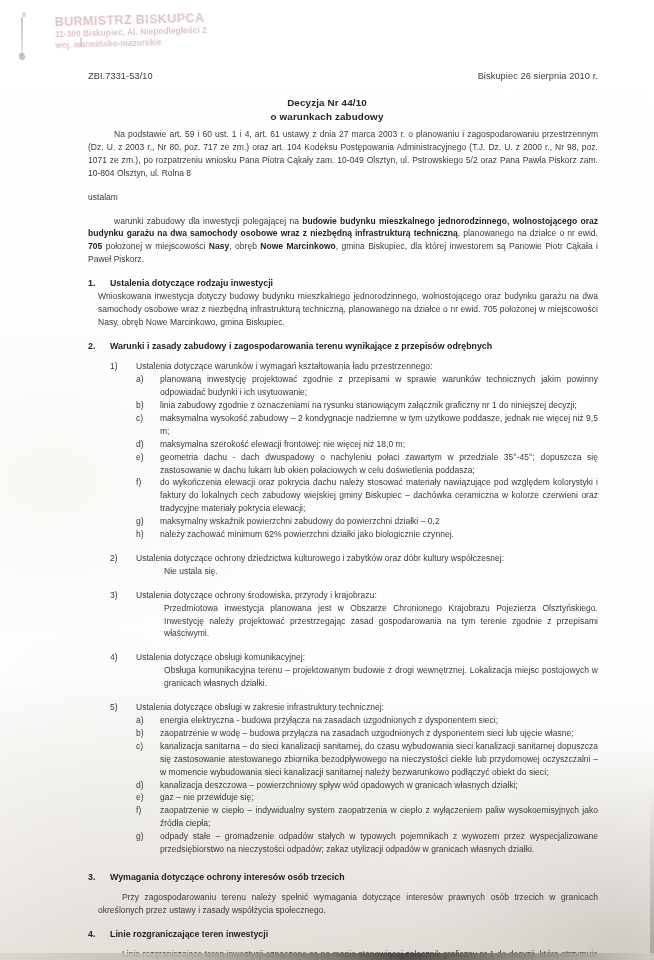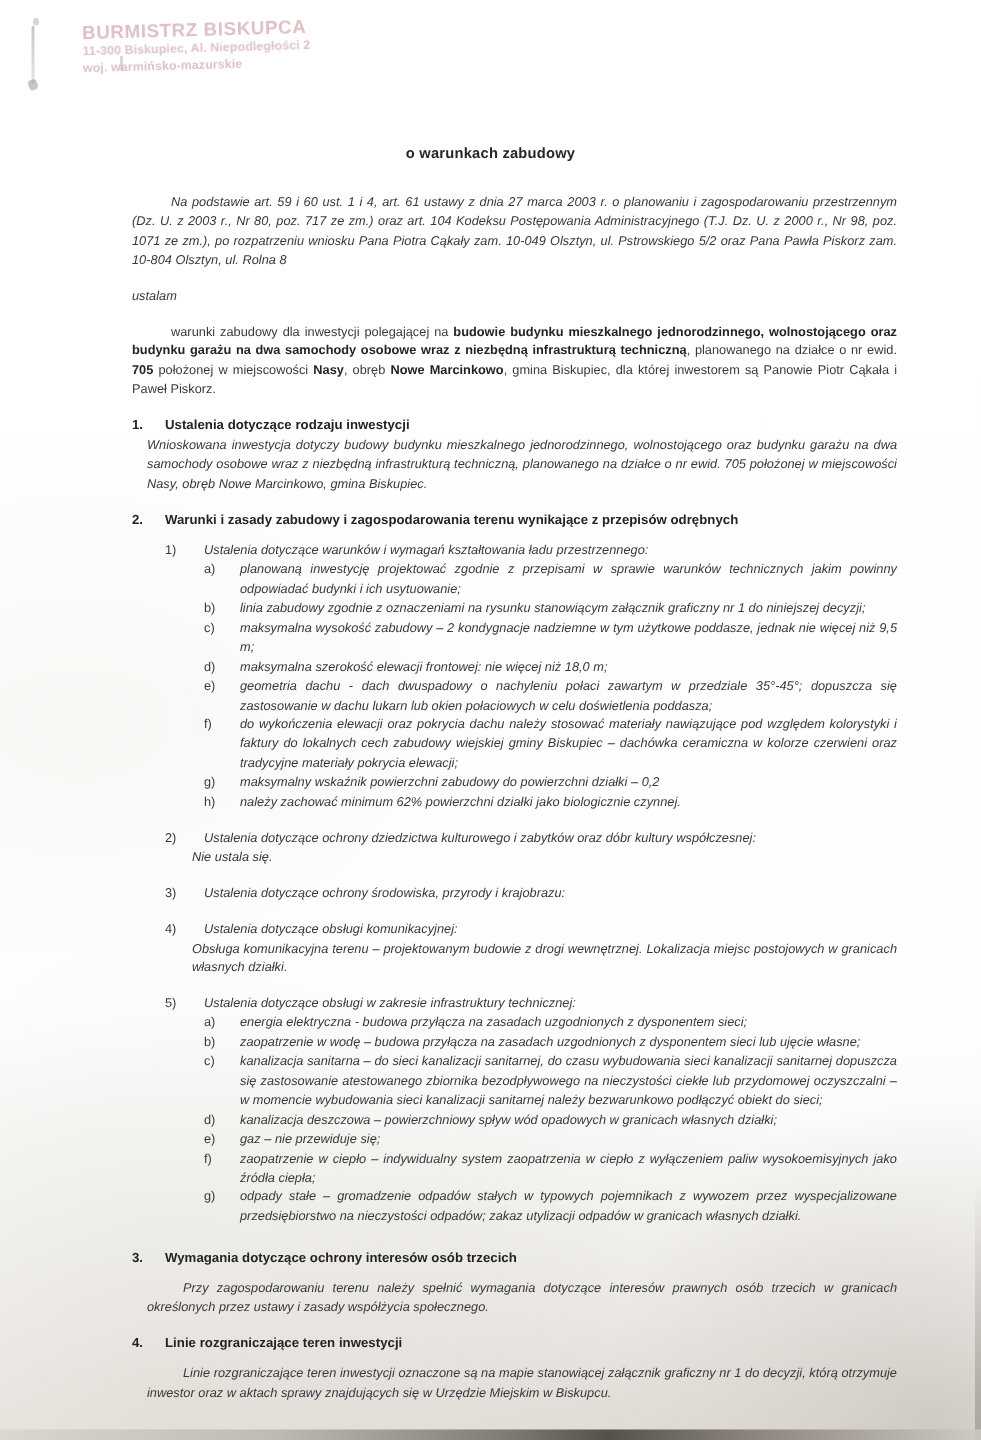--- a/index.html
+++ b/index.html
@@ -181,46 +181,51 @@
   
   .lvl3 {
     display: flex;
     align-items: flex-start;
     margin-left: 48px;
   }
   .lvl3 .num { width: 24px; flex: 0 0 24px; }
   .lvl3 .txt { flex: 1; text-align: justify; }
 
   .lvl2-body {
-    margin-left: 40px;
+    margin-left: 76px;
     text-align: justify;
   }
 
-  .soft { filter: blur(0.18px); font-style: italic; }
+  .soft { filter: blur(0.18px); }
 </style>
 </head>
 <body>
 
 <div class="page">
 
   <div class="scan-tint"></div>
 
   <div class="punch-mark tick-top"></div>
   <div class="punch-mark"></div>
   <div class="punch-mark tick-bot"></div>
   <div class="punch-mark tick-side"></div>
 
   <div class="stamp">
     <div class="stamp-title">BURMISTRZ BISKUPCA</div>
     <div class="stamp-line">11-300 Biskupiec, Al. Niepodległości 2</div>
     <div class="stamp-line">woj. warmińsko-mazurskie</div>
   </div>
 
+  <div class="meta-row">
+    <div class="meta-ref">ZBI.7331-53/10</div>
+    <div class="meta-place">Biskupiec 26 sierpnia 2010 r.</div>
+  </div>
 
   <div class="doc-title">
+    <div>Decyzja Nr 44/10</div>
     <div>o warunkach zabudowy</div>
   </div>
 
   <div class="body">
 
     <div class="p indent soft">Na podstawie art. 59 i 60 ust. 1 i 4, art. 61 ustawy z dnia 27 marca 2003 r. o planowaniu i zagospodarowaniu przestrzennym (Dz. U. z 2003 r., Nr 80, poz. 717 ze zm.) oraz art. 104 Kodeksu Postępowania Administracyjnego (T.J. Dz. U. z 2000 r., Nr 98, poz. 1071 ze zm.), po rozpatrzeniu wniosku Pana Piotra Cąkały zam. 10-049 Olsztyn, ul. Pstrowskiego 5/2 oraz Pana Pawła Piskorz zam. 10-804 Olsztyn, ul. Rolna 8</div>
 
     <div class="gap-m"></div>
     <div class="p center soft">ustalam</div>
     <div class="gap-m"></div>
@@ -290,20 +295,21 @@
       <span class="txt soft">Ustalenia dotyczące ochrony dziedzictwa kulturowego i zabytków oraz dóbr kultury współczesnej:</span>
     </div>
     <div class="lvl2-body soft">Nie ustala się.</div>
 
     <div class="gap-m"></div>
 
     <div class="lvl2">
       <span class="num">3)</span>
       <span class="txt soft">Ustalenia dotyczące ochrony środowiska, przyrody i krajobrazu:</span>
     </div>
+    <div class="lvl2-body soft">Przedmiotowa inwestycja planowana jest w Obszarze Chronionego Krajobrazu Pojezierza Olsztyńskiego. Inwestycję należy projektować przestrzegając zasad gospodarowania na tym terenie zgodnie z przepisami właściwymi.</div>
 
     <div class="gap-m"></div>
 
     <div class="lvl2">
       <span class="num">4)</span>
       <span class="txt soft">Ustalenia dotyczące obsługi komunikacyjnej:</span>
     </div>
     <div class="lvl2-body soft">Obsługa komunikacyjna terenu – projektowanym budowie z drogi wewnętrznej. Lokalizacja miejsc postojowych w granicach własnych działki.</div>
 
     <div class="gap-m"></div>

